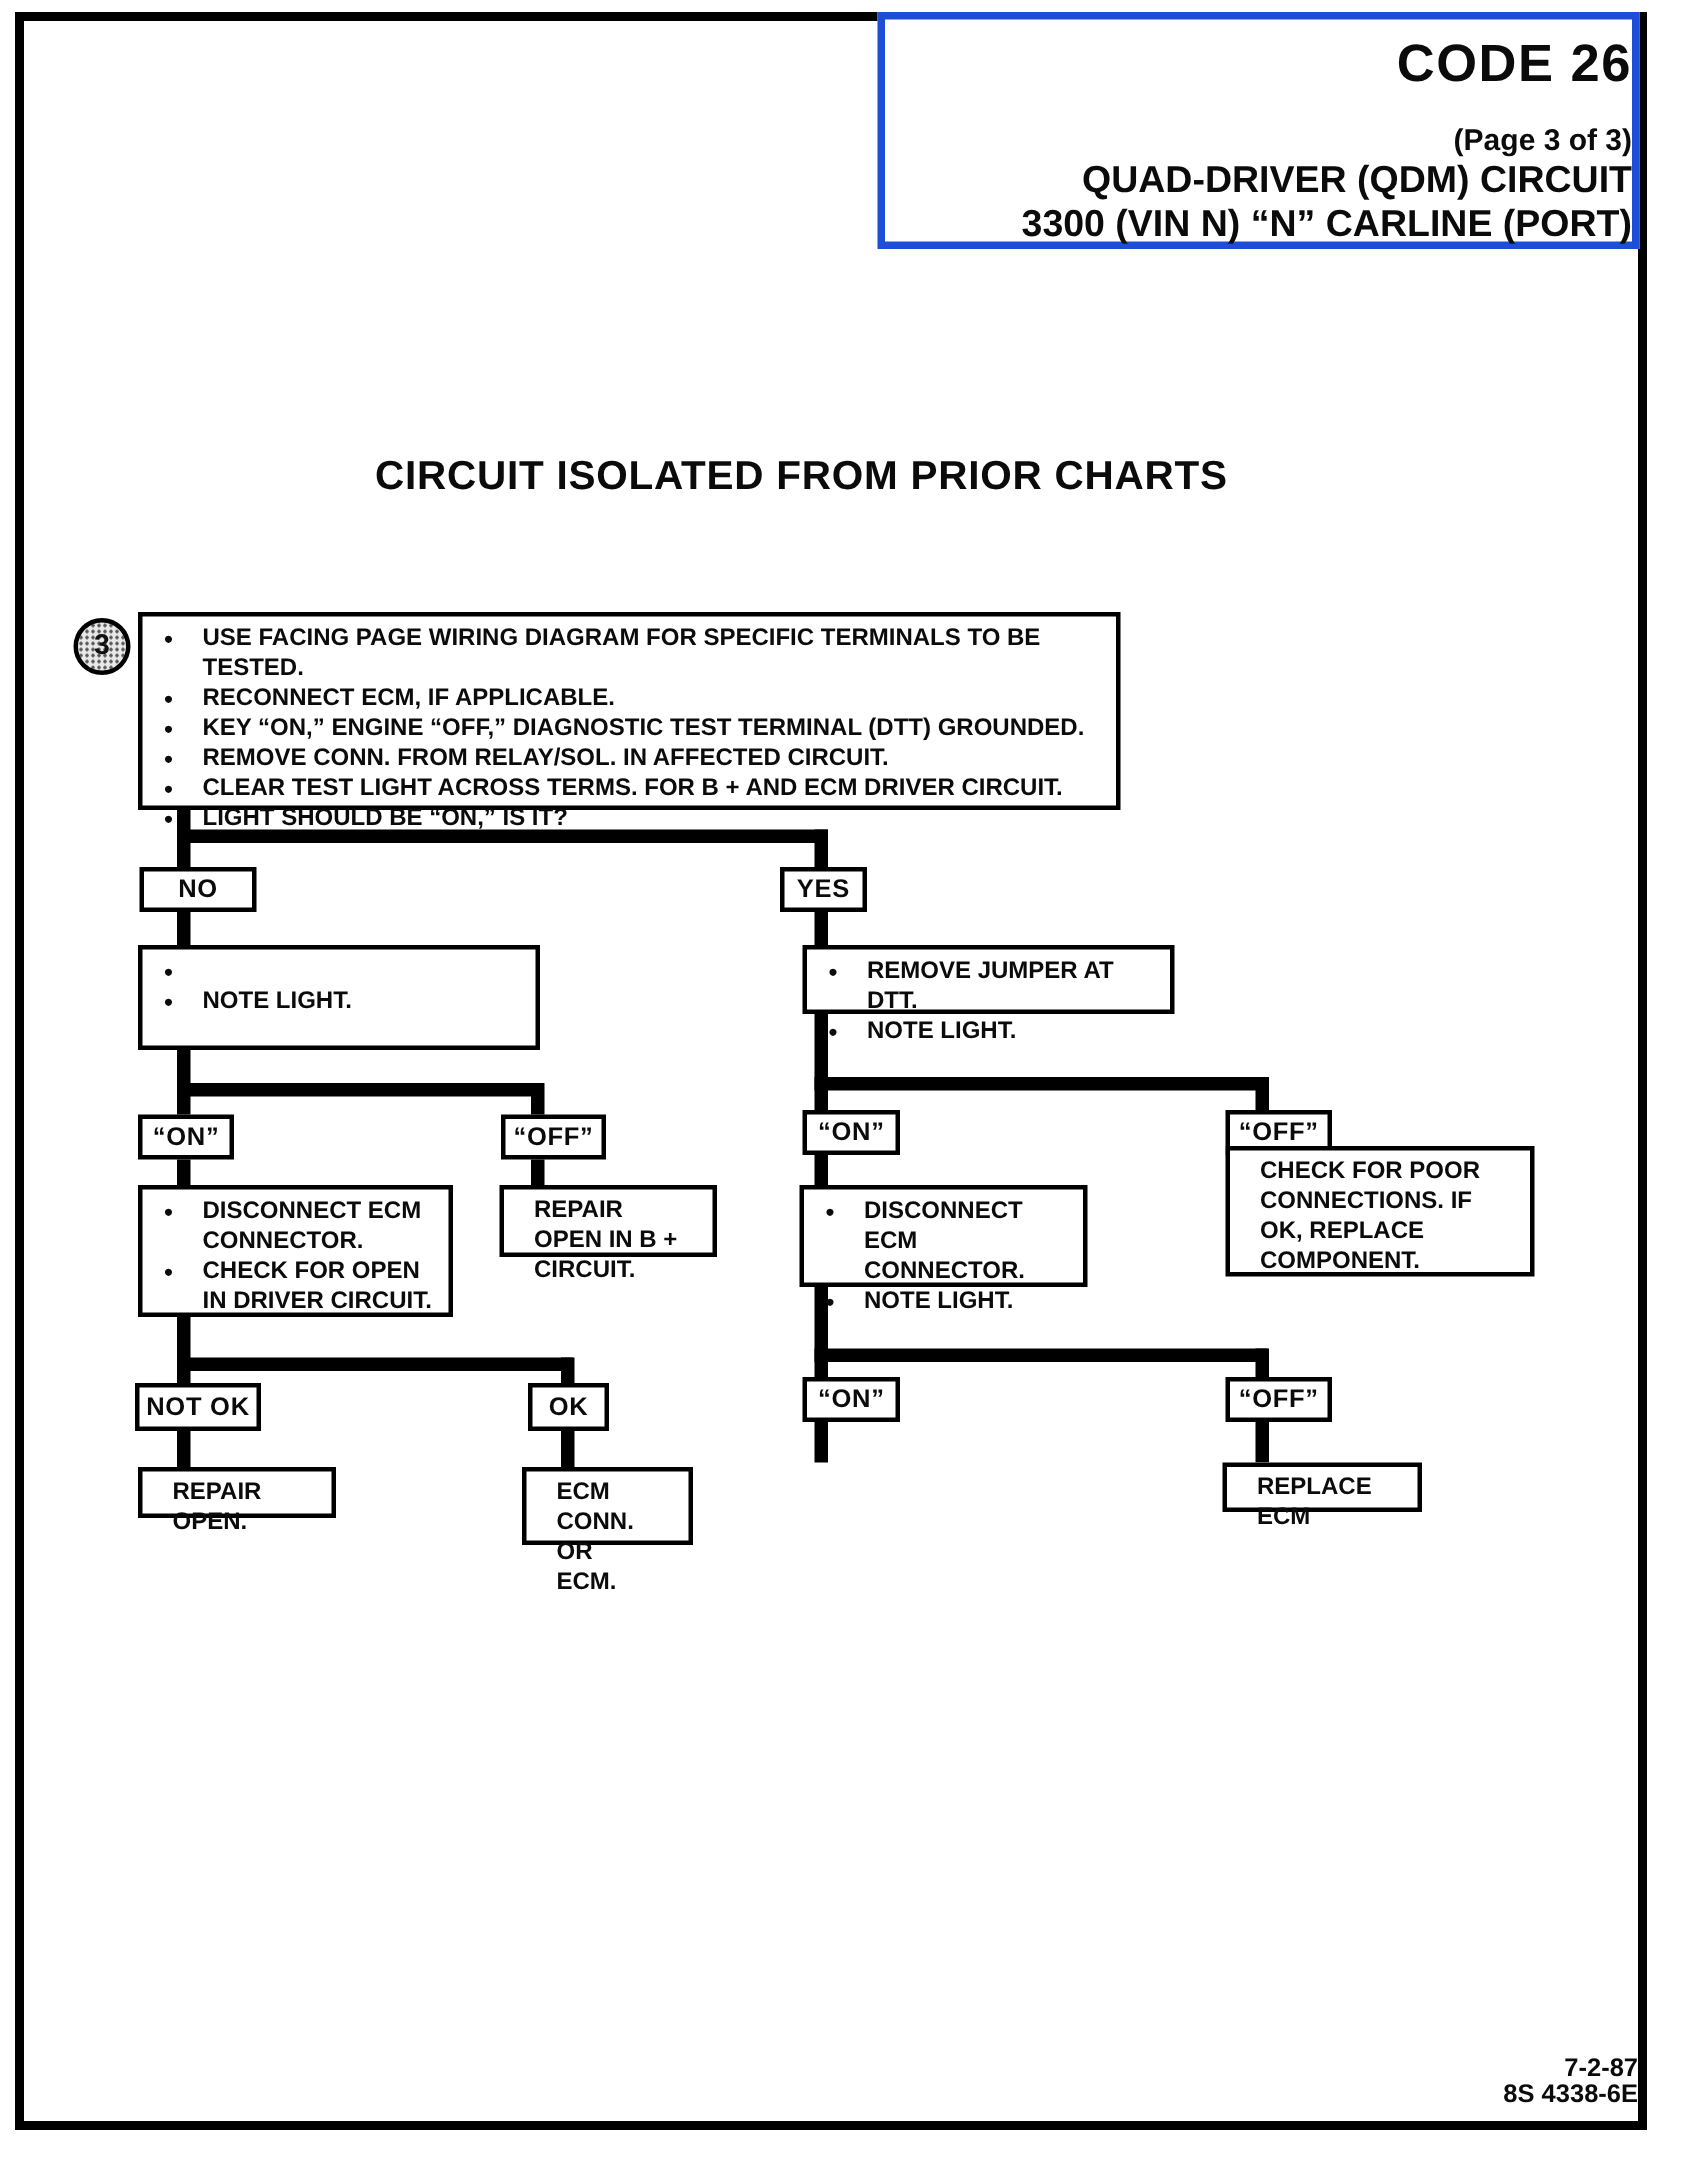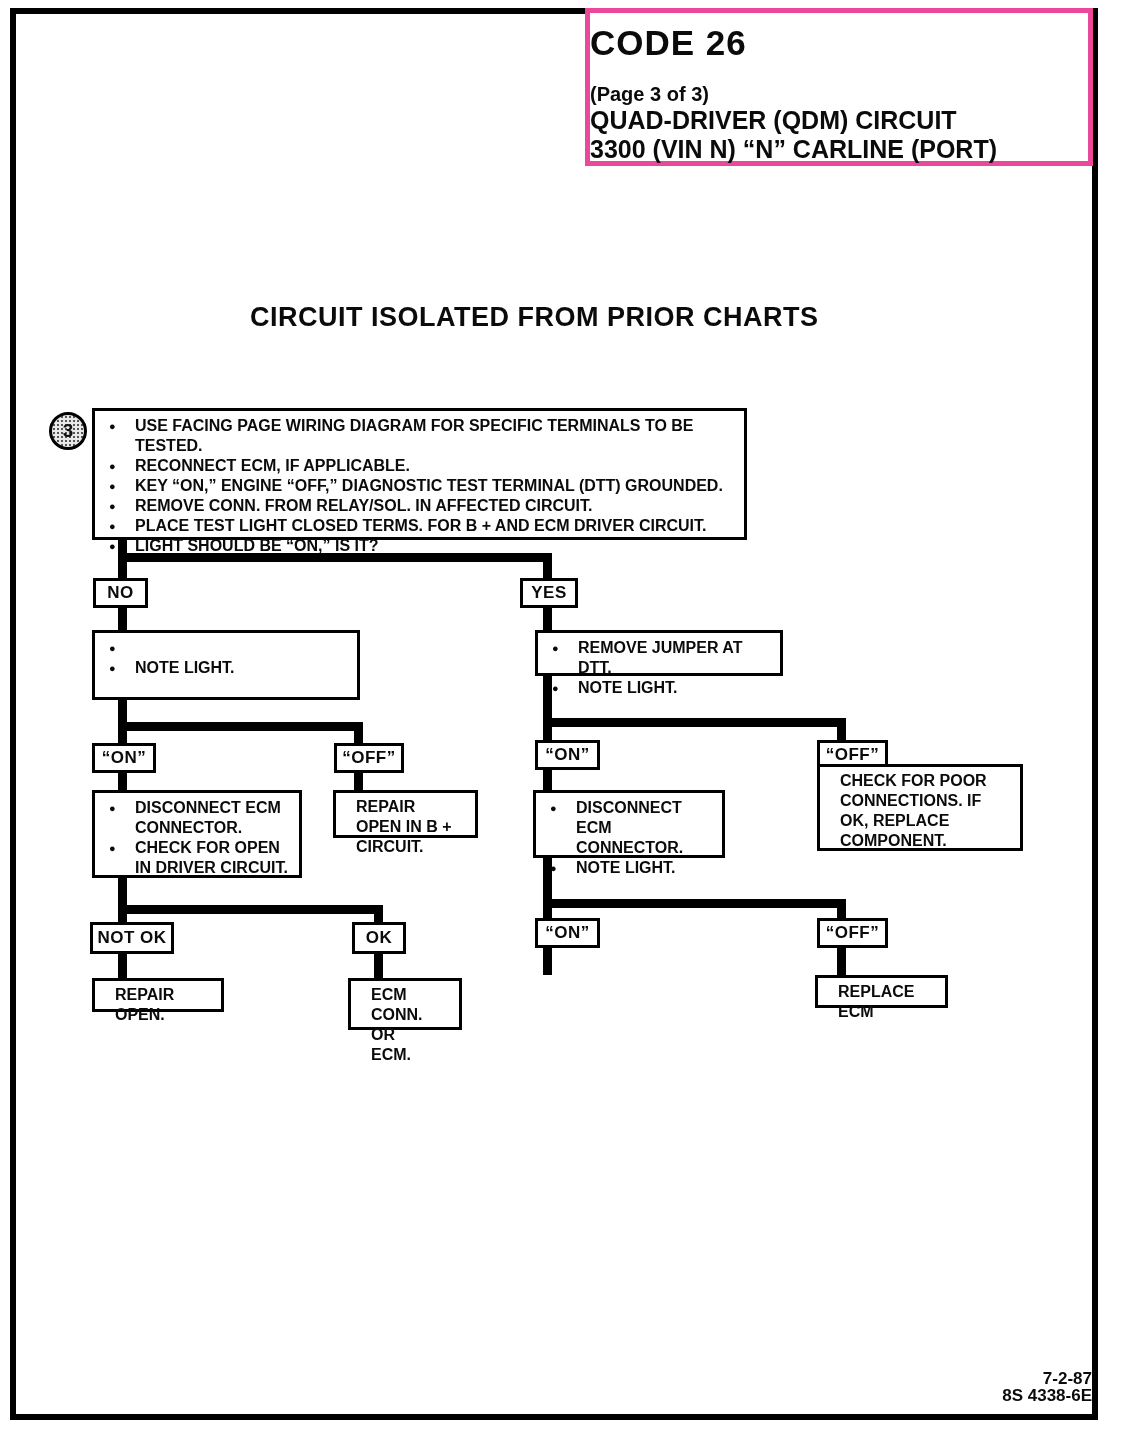--- a/index.html
+++ b/index.html
@@ -5,22 +5,22 @@
   html,body{margin:0;padding:0;background:#ffffff;}
   #canvas{
     position:relative;width:1136px;height:1456px;background:#ffffff;
     font-family:"Liberation Sans",sans-serif;color:#0b0b0b;overflow:hidden;
     -webkit-font-smoothing:antialiased;
   }
   .abs{position:absolute;box-sizing:border-box;}
   
   .page-frame{left:10px;top:8px;width:1088px;height:1412px;border:6px solid #000;z-index:0;}
   
-  .title-block{left:585px;top:8px;width:508px;height:158px;border:5px solid #ec4899;background:#fff;
-    text-align:left;z-index:3;}
+  .title-block{left:585px;top:8px;width:508px;height:158px;border:5px solid #1d4ed8;background:#fff;
+    text-align:right;z-index:3;}
   .tb-code{font-size:35px;font-weight:bold;margin-top:10px;letter-spacing:1px;}
   .tb-page{font-size:20px;font-weight:bold;margin-top:20px;}
   .tb-sub{font-size:25px;font-weight:bold;line-height:29px;}
   
   .heading{left:250px;top:302px;font-size:27px;font-weight:bold;letter-spacing:0.5px;white-space:nowrap;z-index:2;}
   
   .step-circle{left:49px;top:412px;width:38px;height:38px;border:3px solid #000;border-radius:50%;
     background-color:#e8e8e8;
     background-image:radial-gradient(#555 1px, transparent 1.2px);background-size:4px 4px;
     display:flex;align-items:center;justify-content:center;z-index:2;}
@@ -91,29 +91,29 @@
       <div class="bullet-row">
         <span class="bullet-dot">●</span>
         <span class="bullet-text">KEY “ON,” ENGINE “OFF,” DIAGNOSTIC TEST TERMINAL (DTT) GROUNDED.</span>
       </div>
       <div class="bullet-row">
         <span class="bullet-dot">●</span>
         <span class="bullet-text">REMOVE CONN. FROM RELAY/SOL. IN AFFECTED CIRCUIT.</span>
       </div>
       <div class="bullet-row">
         <span class="bullet-dot">●</span>
-        <span class="bullet-text">PLACE TEST LIGHT CLOSED TERMS. FOR B +  AND ECM DRIVER CIRCUIT.</span>
+        <span class="bullet-text">CLEAR TEST LIGHT ACROSS TERMS. FOR B +  AND ECM DRIVER CIRCUIT.</span>
       </div>
       <div class="bullet-row">
         <span class="bullet-dot">●</span>
         <span class="bullet-text">LIGHT SHOULD BE “ON,” IS IT?</span>
       </div>
     </div>
 
-  <div class="abs box label-box" style="left:93px;top:578px;width:55px;height:30px">
+  <div class="abs box label-box" style="left:93px;top:578px;width:78px;height:30px">
     <span>NO</span>
   </div>
   <div class="abs box label-box" style="left:520px;top:578px;width:58px;height:30px">
     <span>YES</span>
   </div>
 
   <div class="abs box bullet-box" style="left:92px;top:630px;width:268px;height:70px">
       <div class="bullet-row">
         <span class="bullet-dot">●</span>
       </div>

